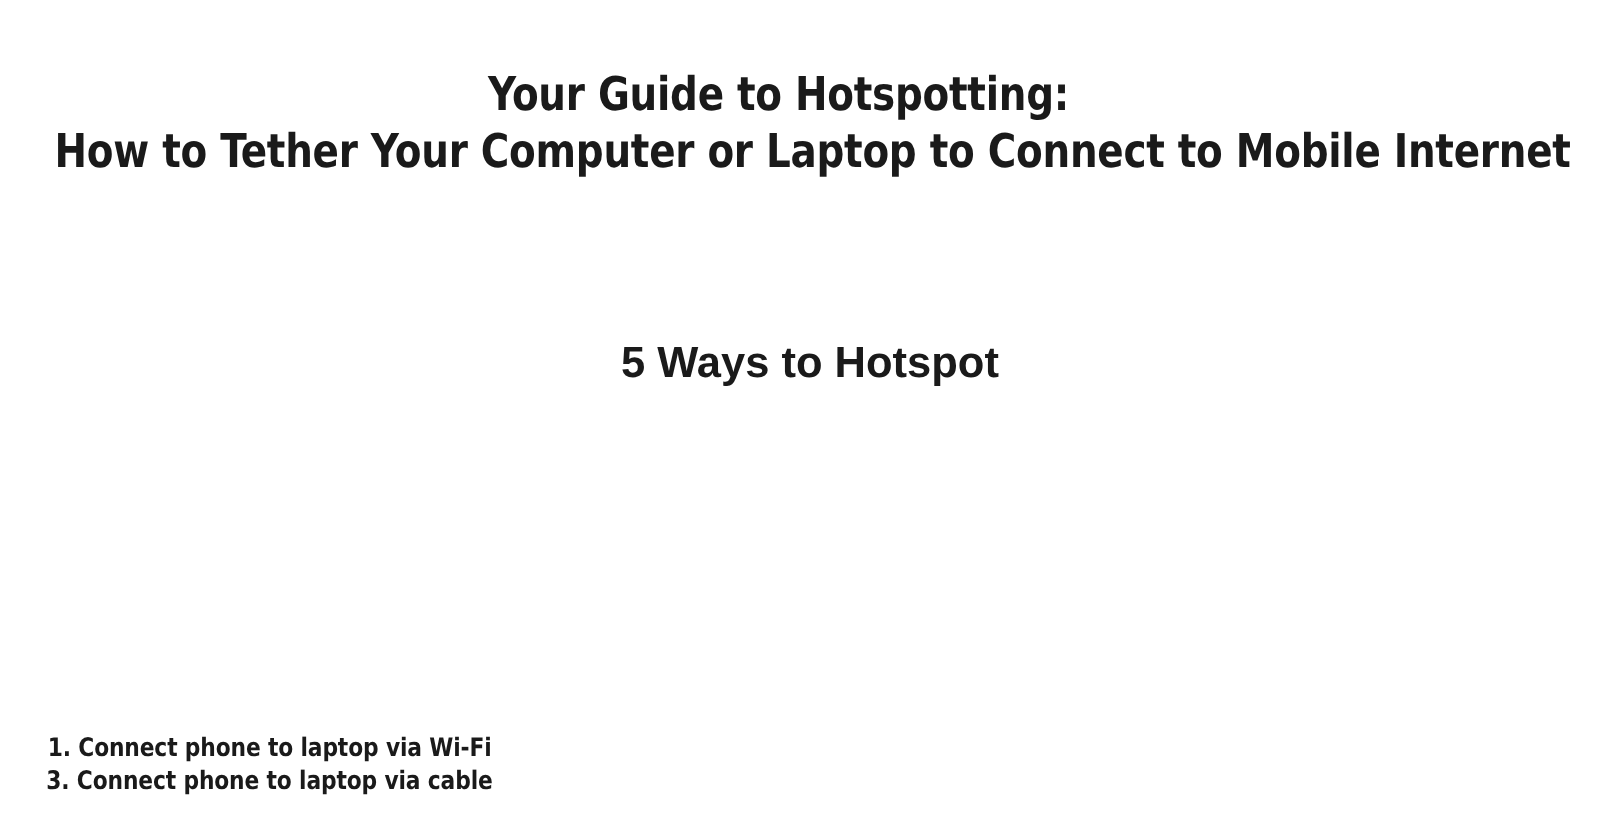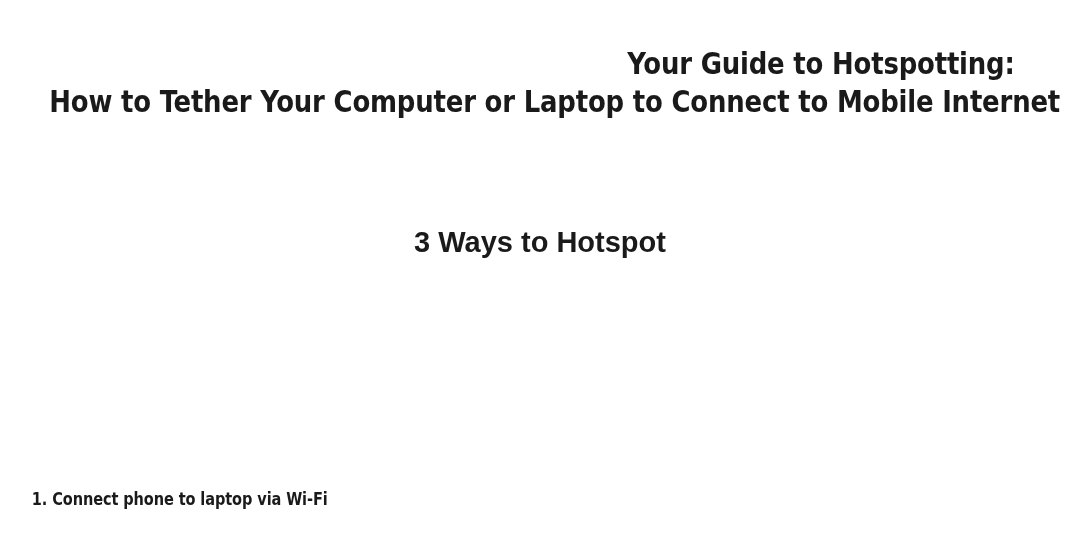--- a/index.html
+++ b/index.html
@@ -22,22 +22,21 @@
     height: 552px;
     box-sizing: border-box;
   }
 
   
   .title-block {
     position: absolute;
     top: 44px;
     left: 0;
     width: 1038px;
-    text-align: right;
-    padding-left: 13px;
+    text-align: center;
   }
   .title-line {
     font-family: "Liberation Sans Narrow", "DejaVu Sans Condensed", "Liberation Sans", sans-serif;
     font-weight: 700;
     font-size: 31px;
     line-height: 38px;
     letter-spacing: -0.2px;
     color: #1a1a1a;
     transform: scaleX(0.93);
     transform-origin: center;
@@ -115,28 +114,31 @@
 <body>
 
 <div class="page">
 
   <div class="title-block">
     <div class="title-line line1">Your Guide to Hotspotting:</div>
     <div class="title-line line2">How to Tether Your Computer or Laptop to Connect to Mobile Internet</div>
   </div>
 
   <div class="subtitle-block">
-    <div class="subtitle">3 Ways to Hotspot</div>
+    <div class="subtitle">5 Ways to Hotspot</div>
   </div>
 
   <div class="media-row">
     <div class="media-cell"></div>
     <div class="media-cell"></div>
     <div class="media-cell"></div>
   </div>
 
   <div class="caption-row">
     <div class="caption-cell">
       <span class="caption">1. Connect phone to laptop via Wi-Fi</span>
     </div>
+    <div class="caption-cell">
+      <span class="caption">3. Connect phone to laptop via cable</span>
+    </div>
   </div>
 
 </div>
 
 </body></html>

